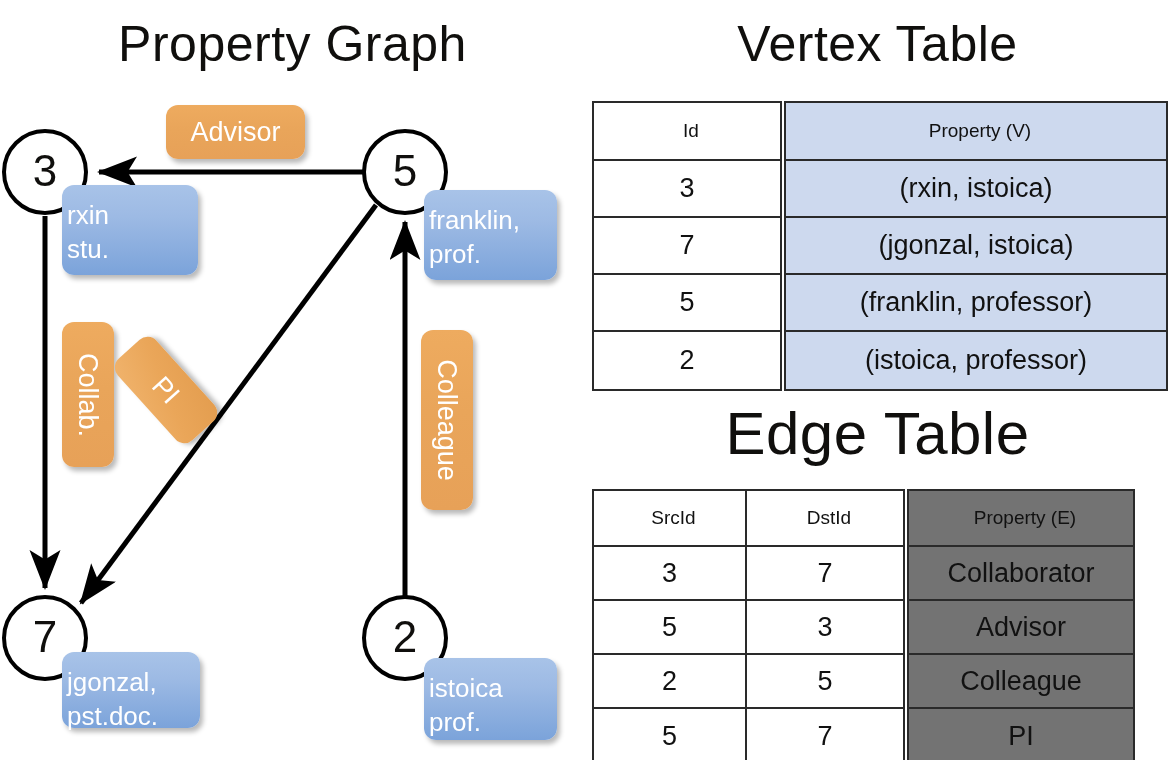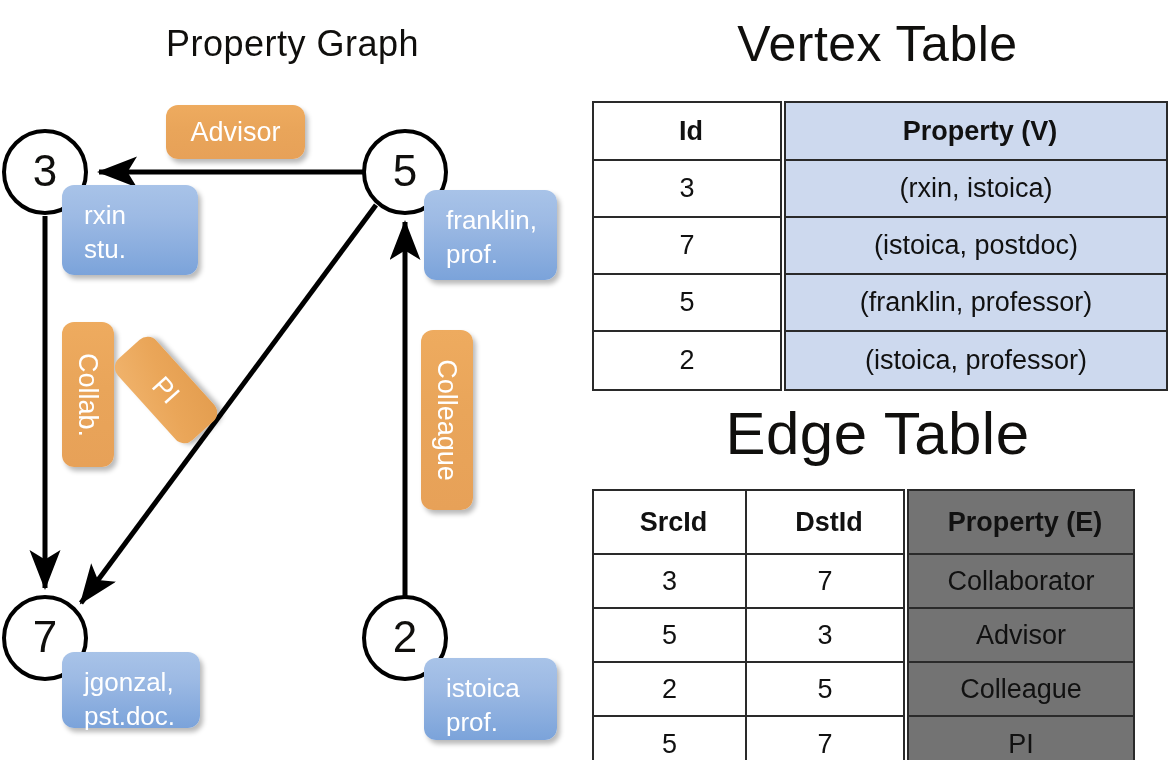--- a/index.html
+++ b/index.html
@@ -27,21 +27,21 @@
     font-family: "Liberation Sans", sans-serif;
     font-weight: 300;
     color: #100f0d;
     letter-spacing: 0.5px;
     white-space: nowrap;
     text-align: center;
   }
   #title-property-graph {
     left: 0; top: 14px;
     width: 585px;
-    font-size: 36px;
+    font-size: 50px;
     line-height: 60px;
   }
   #title-vertex-table {
     left: 585px; top: 14px;
     width: 585px;
     font-size: 50px;
     line-height: 60px;
   }
   #title-edge-table {
     left: 585px; top: 404px;
@@ -89,21 +89,21 @@
   .vbox {
     position: absolute;
     border-radius: 12px;
     background: linear-gradient(180deg, #a8c3e8 0%, #9dbae4 35%, #7ba3da 100%);
     box-shadow: 3px 4px 5px rgba(0,0,0,0.28);
     color: #ffffff;
     font-family: "Liberation Sans", sans-serif;
     font-weight: 300;
     font-size: 26px;
     line-height: 34px;
-    padding: 13px 0 13px 22px;
+    padding: 13px 0 13px 5px;
     box-sizing: border-box;
     z-index: 4;
   }
   .vbox span { display: block; }
 
   
   .ebox {
     position: absolute;
     border-radius: 12px;
     background: linear-gradient(180deg, #eeab5f 0%, #e9a55a 45%, #e7a158 100%);
@@ -152,22 +152,22 @@
     display: flex;
     align-items: center;
     justify-content: center;
     font-family: "Liberation Sans", sans-serif;
     font-weight: 300;
     color: #111111;
     border-bottom: 2px solid #2a2a2a;
   }
   .tcell:last-child { border-bottom: none; }
   .tcell.head {
-    font-weight: bold;
-    font-size: 27px;
+    font-weight: normal;
+    font-size: 19px;
     padding-left: 8px;
   }
   .tcell.body {
     font-size: 27px;
   }
   .col-blue .tcell { background: #cdd9ee; }
   .col-orange .tcell { background: #737373; }
   .col-white .tcell { background: #ffffff; }
 
   
@@ -176,21 +176,21 @@
   #vertex-table .col-prop { width: 384px; margin-left: 2px; }
   #vertex-table .tcell { height: 57px; }
   #vertex-table .tcell.head { height: 58px; }
 
   
   #edge-table { left: 592px; top: 489px; }
   #edge-table .col-src { width: 155px; }
   #edge-table .col-dst { width: 160px; margin-left: -2px; }
   #edge-table .col-prop { width: 228px; margin-left: 2px; }
   #edge-table .tcell { height: 54px; }
-  #edge-table .tcell.head { height: 64px; }
+  #edge-table .tcell.head { height: 56px; }
 </style>
 </head>
 <body>
 
 <div class="stage">
 
   <div class="big-title" id="title-property-graph">Property Graph</div>
 
   <div class="big-title" id="title-vertex-table">Vertex Table</div>
 
@@ -274,21 +274,21 @@
       <div class="tcell head">Id</div>
       <div class="tcell body">3</div>
       <div class="tcell body">7</div>
       <div class="tcell body">5</div>
       <div class="tcell body">2</div>
     </div>
 
     <div class="tcol col-blue col-prop">
       <div class="tcell head">Property (V)</div>
       <div class="tcell body">(rxin, istoica)</div>
-      <div class="tcell body">(istoica, postdoc)</div>
+      <div class="tcell body">(jgonzal, istoica)</div>
       <div class="tcell body">(franklin, professor)</div>
       <div class="tcell body">(istoica, professor)</div>
     </div>
 
   </div>
 
   <div class="tbl" id="edge-table">
 
     <div class="tcol col-white col-src">
       <div class="tcell head">SrcId</div>

